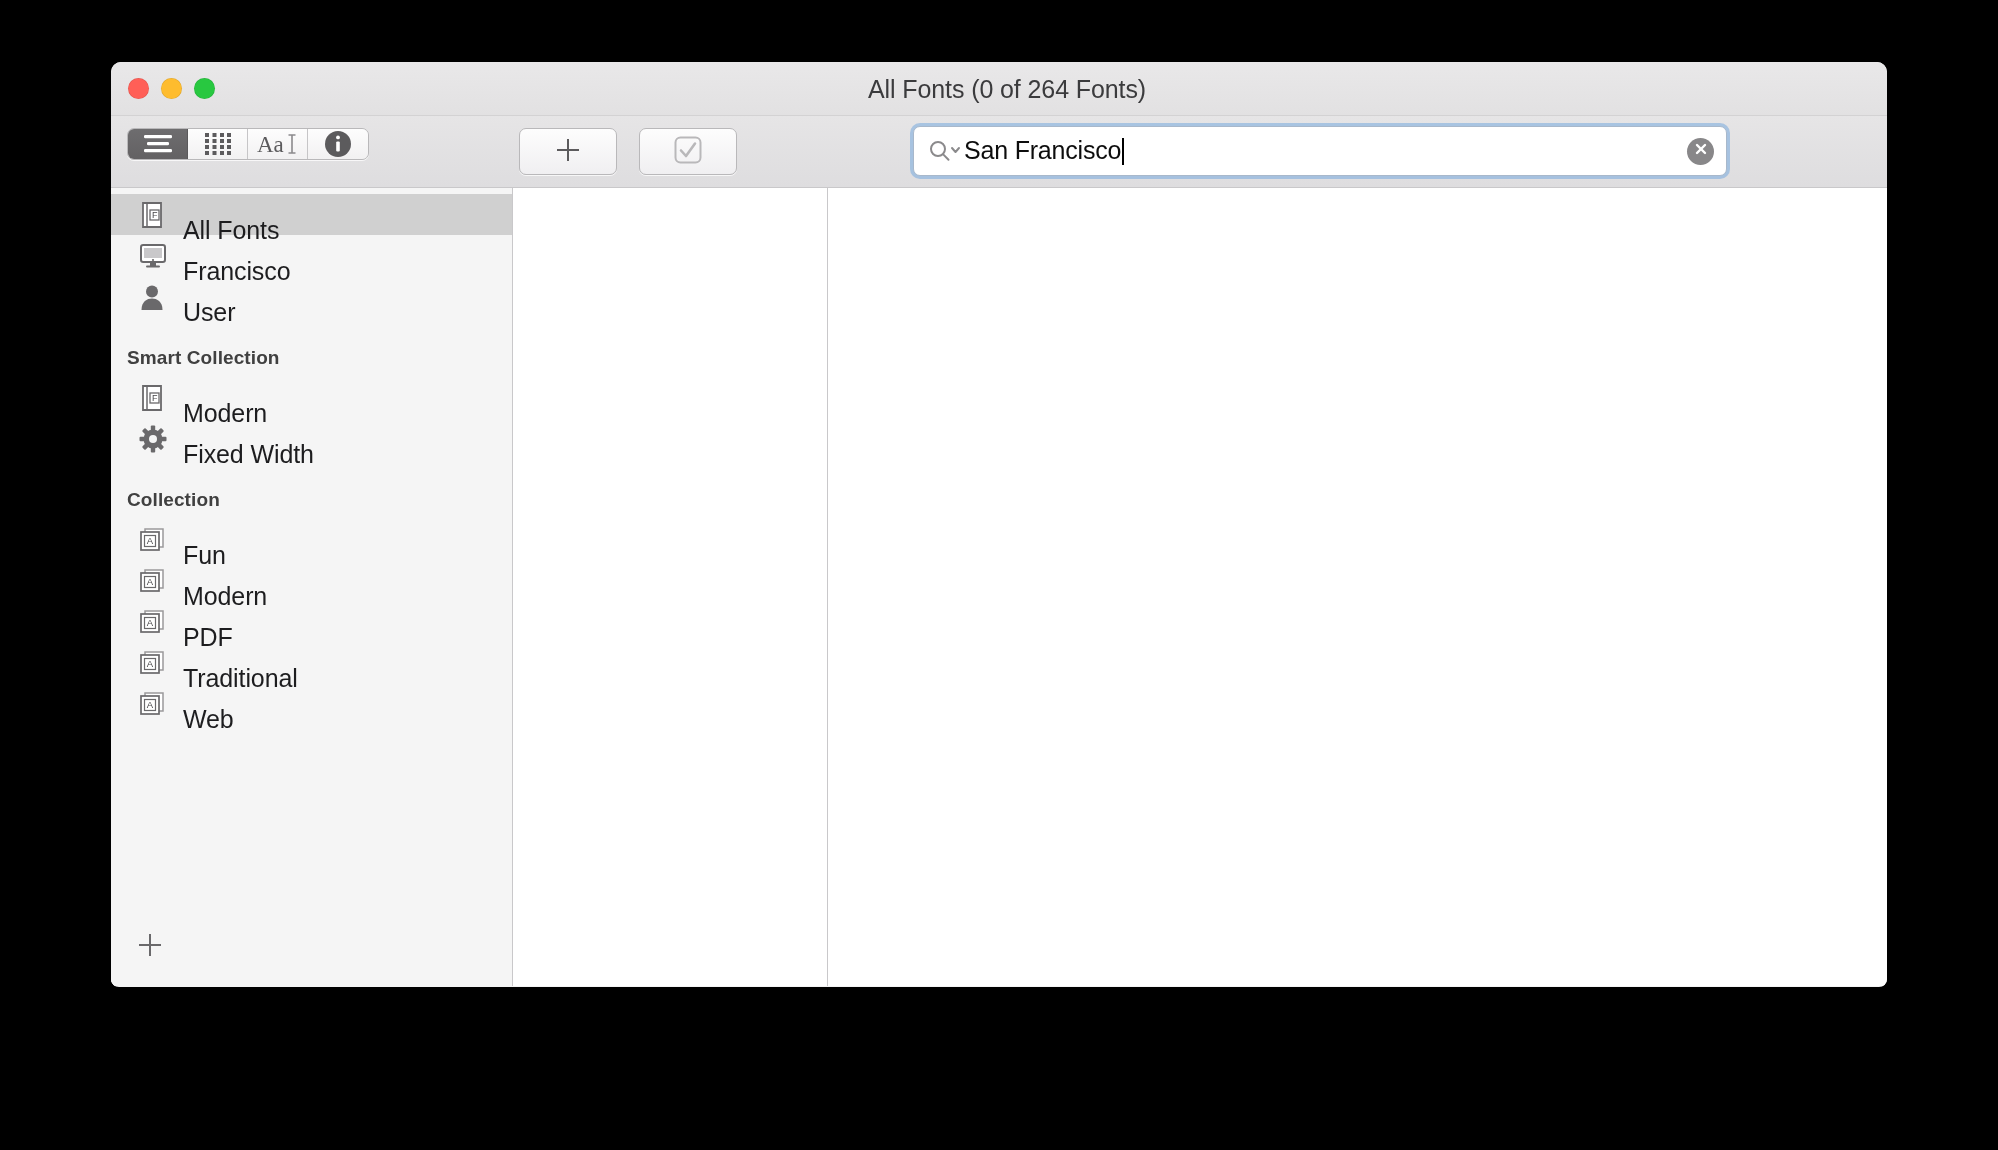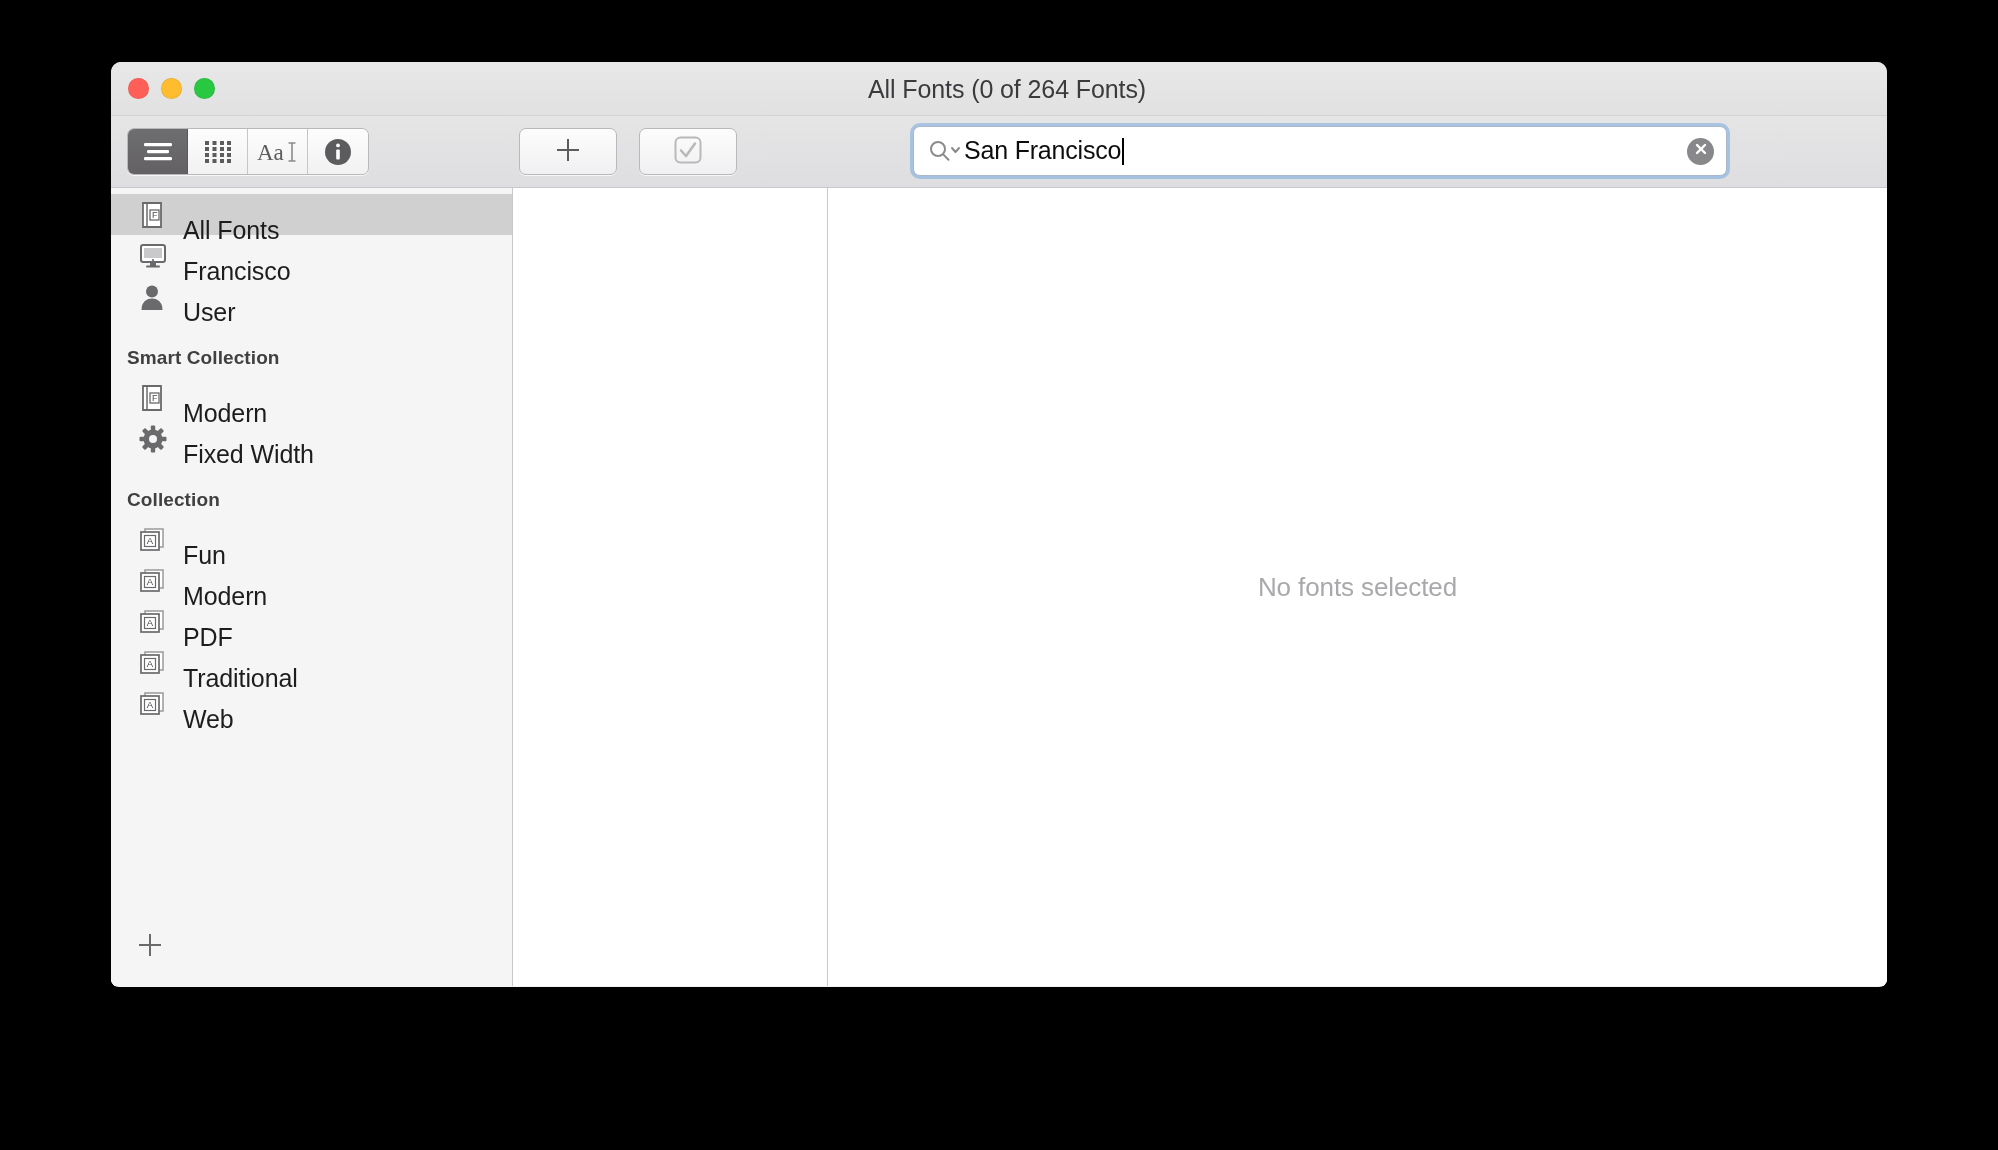--- a/index.html
+++ b/index.html
@@ -74,21 +74,21 @@
     height: 72px;
     background: linear-gradient(to bottom, #e6e5e6 0%, #dedddf 100%);
     border-bottom: 1px solid #c9c8ca;
   }
 
   .seg-group {
     position: absolute;
     left: 16px;
     top: 12px;
     display: flex;
-    height: 47px;
+    height: 32px;
     border-radius: 7px;
     overflow: hidden;
     border: 1px solid #b9b8ba;
     box-shadow: 0 1px 0 rgba(255,255,255,0.75);
   }
   .seg {
     width: 60px;
     height: 100%;
     background: linear-gradient(to bottom, #fdfdfd 0%, #f2f1f2 100%);
     border-right: 1px solid #c6c5c7;
@@ -500,18 +500,15 @@
             <svg width="26" height="26" viewBox="0 0 26 26">
               <line x1="13" y1="2" x2="13" y2="24" stroke="#6a696b" stroke-width="2"></line>
               <line x1="2" y1="13" x2="24" y2="13" stroke="#6a696b" stroke-width="2"></line>
             </svg>
           </span>
         </div>
       </div>
 
       <div class="font-list"></div>
 
-      <div class="preview">
-        <span class="preview-empty">No fonts selected</span>
-      </div>
     </div>
   </div>
 </div>
 
 </body></html>

